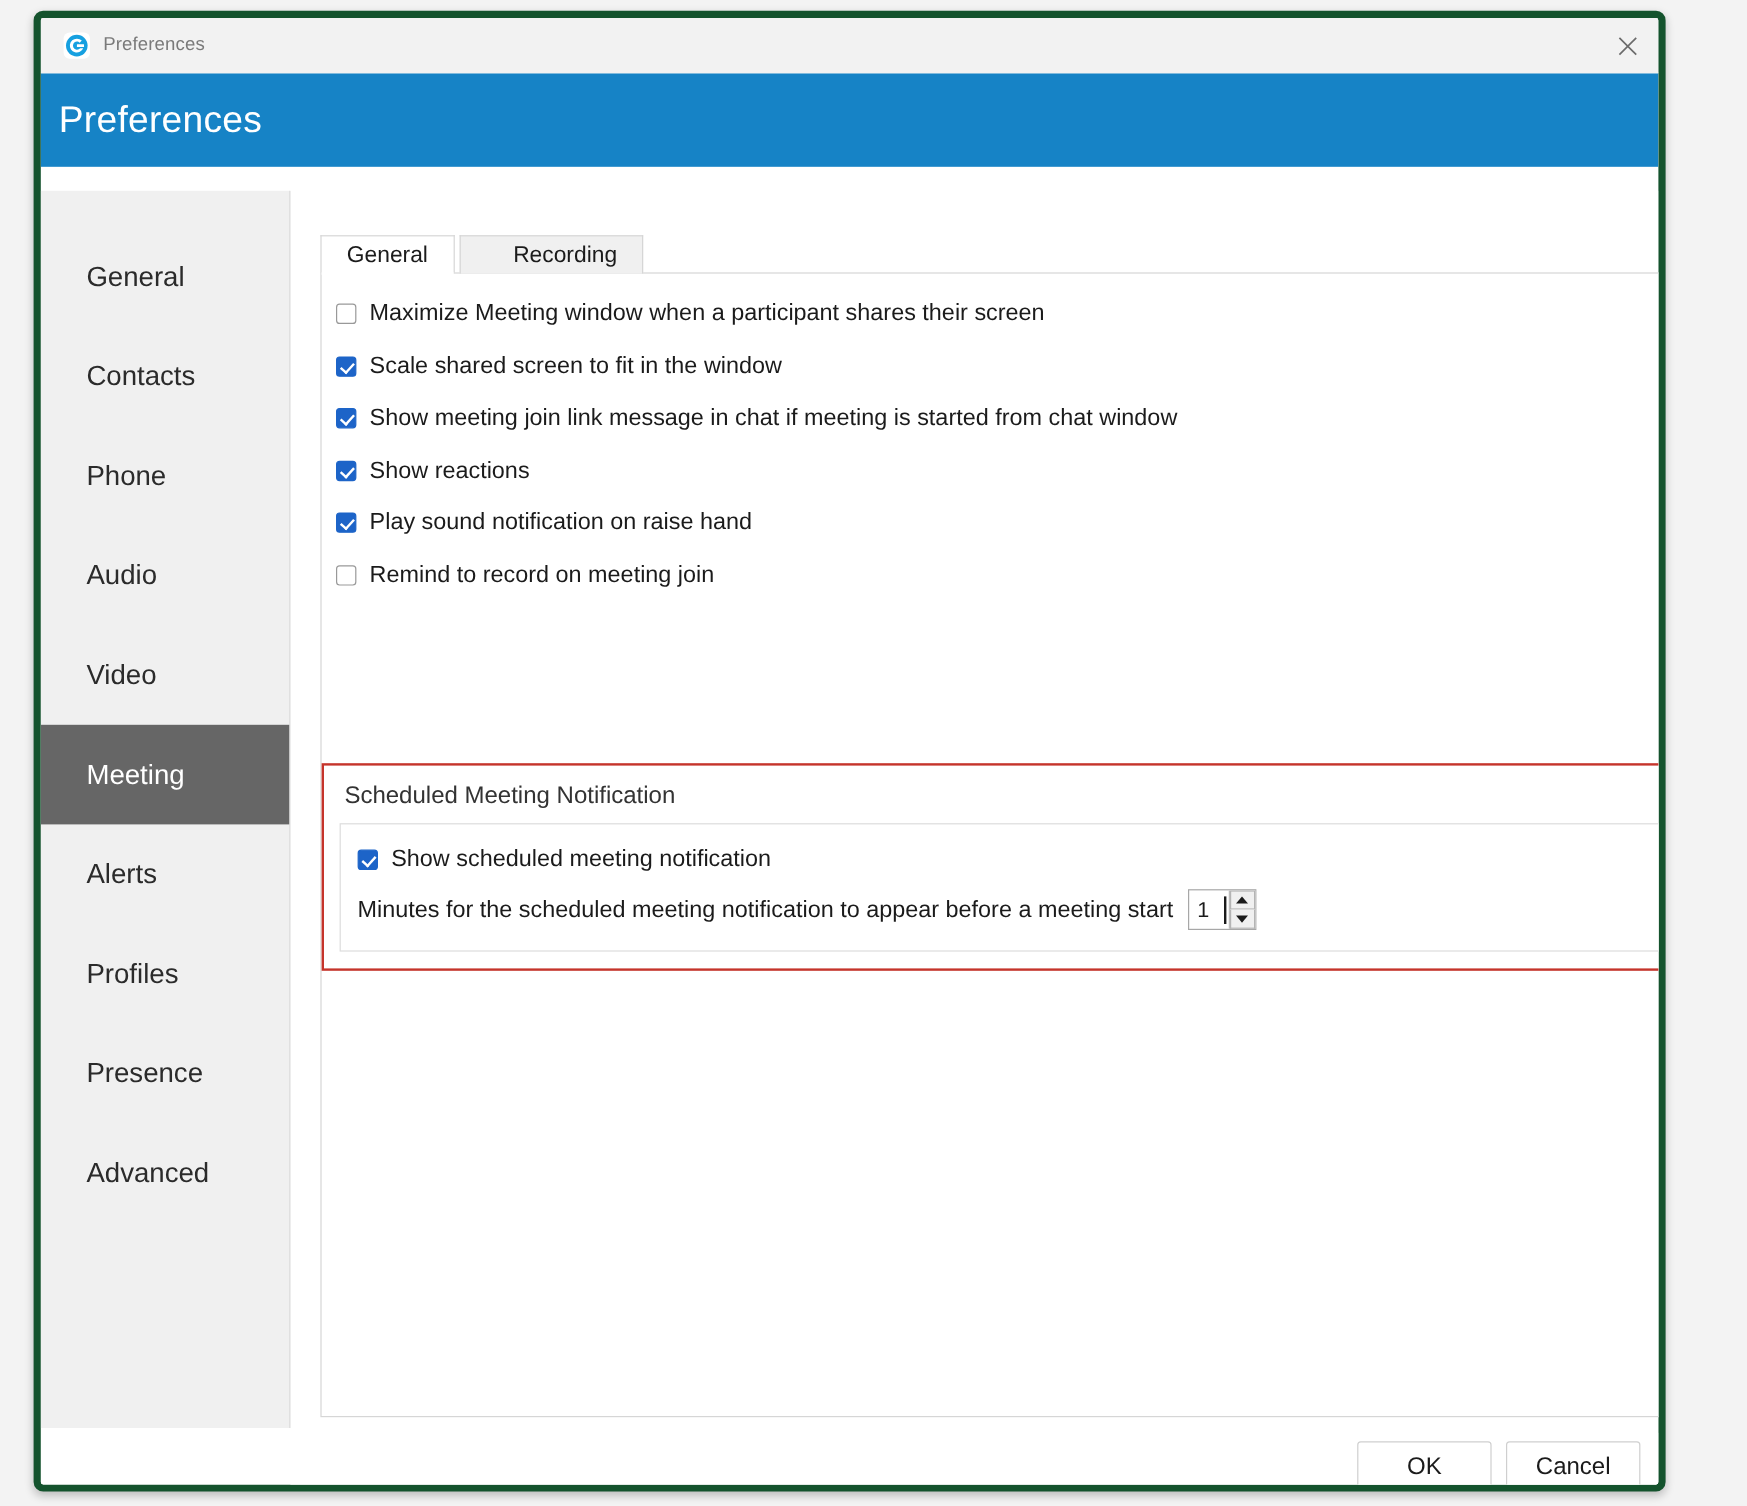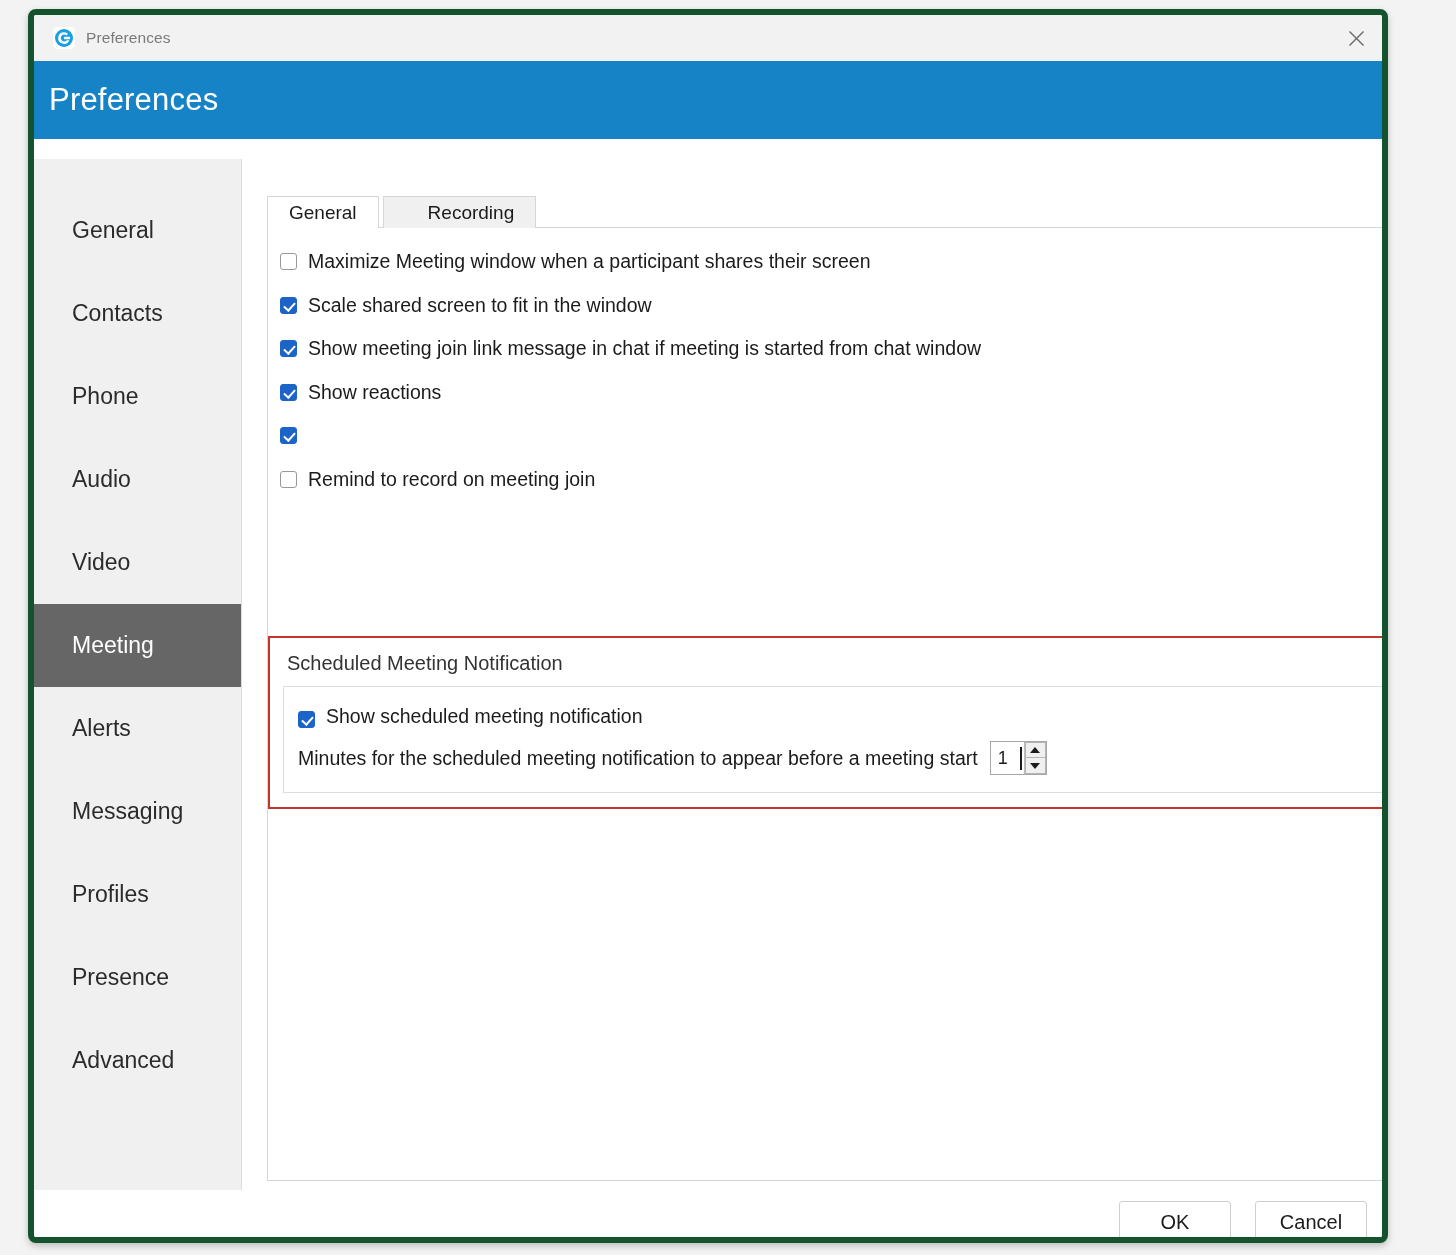--- a/index.html
+++ b/index.html
@@ -207,21 +207,21 @@
     color: #333333;
   }
   #groupbox {
     position: absolute;
     left: 13px; top: 48px;
     width: 1146px;
     height: 107px;
     border: 1px solid #dddddd;
     background: #ffffff;
   }
-  #groupbox .check-row { padding-left: 14px; padding-top: 18px; align-items: flex-end; }
+  #groupbox .check-row { padding-left: 14px; padding-top: 18px; }
   #minutes-row {
     display: flex;
     align-items: center;
     padding-left: 14px;
     margin-top: 13px;
   }
   #minutes-label {
     font-size: 19.5px;
     color: #1b1b1b;
     white-space: nowrap;
@@ -283,21 +283,21 @@
     position: absolute;
     left: 208px; right: 0;
     bottom: 0;
     height: 75px;
     background: #ffffff;
   }
   #buttons {
     position: absolute;
     right: 15px; top: 7px;
     display: flex;
-    gap: 24px;
+    gap: 12px;
   }
   .dlg-btn {
     width: 112px;
     height: 42px;
     border: 1px solid #cfcfcf;
     border-radius: 3px;
     background: #ffffff;
     font-size: 20px;
     color: #1b1b1b;
     font-family: "Liberation Sans", sans-serif;
@@ -351,23 +351,20 @@
       <div class="nav-item">
           <span>Video</span>
         </div>
       <div class="nav-item selected">
           <span>Meeting</span>
         </div>
       <div class="nav-item">
           <span>Alerts</span>
         </div>
       <div class="nav-item">
-          <span>Messaging</span>
-        </div>
-      <div class="nav-item">
           <span>Profiles</span>
         </div>
       <div class="nav-item">
           <span>Presence</span>
         </div>
       <div class="nav-item">
           <span>Advanced</span>
         </div>
     </div>
 
@@ -396,20 +393,21 @@
           <div class="check-row">
             <span class="cb on"></span>
             <span class="check-label">Show meeting join link message in chat if meeting is started from chat window</span>
           </div>
           <div class="check-row">
             <span class="cb on"></span>
             <span class="check-label">Show reactions</span>
           </div>
           <div class="check-row">
             <span class="cb on"></span>
+            <span class="check-label">Play sound notification on raise hand</span>
           </div>
           <div class="check-row">
             <span class="cb off"></span>
             <span class="check-label">Remind to record on meeting join</span>
           </div>
         </div>
 
         <div id="redbox">
           <div id="group-legend">Scheduled Meeting Notification</div>
           <div id="groupbox">

